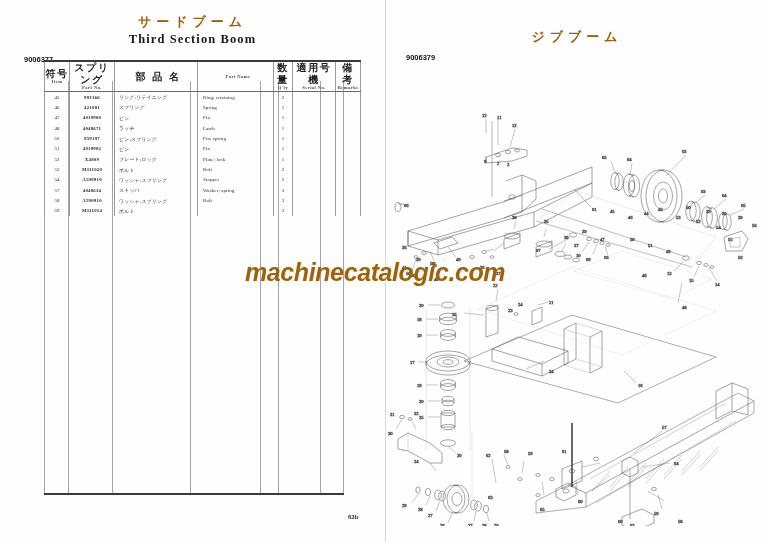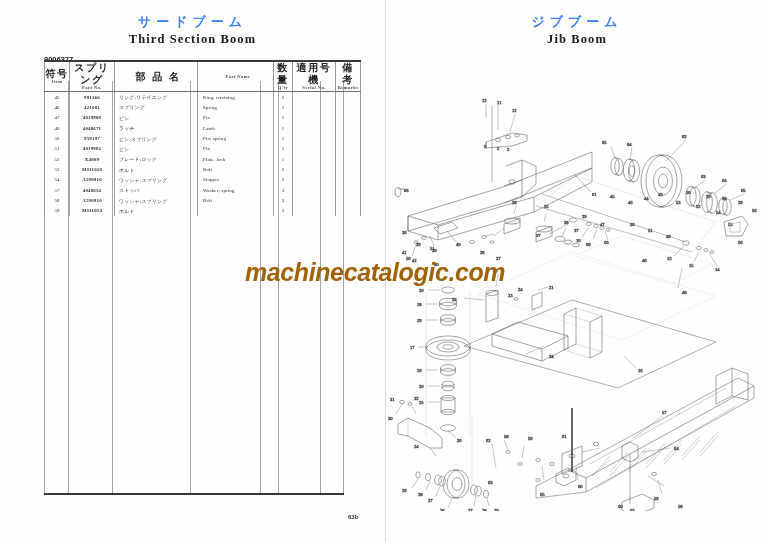--- a/index.html
+++ b/index.html
@@ -34,51 +34,51 @@
   }
 
   
   .left-page {
     position: absolute;
     left: 0; top: 0;
     width: 385px; height: 542px;
   }
   .right-page {
     position: absolute;
-    left: 386px; top: 0;
+    left: 386px; top: 15px;
     width: 382px; height: 454px;
   }
 
   .title-block {
     text-align: center;
     padding-top: 14px;
   }
   .title-jp {
     font-size: 13px;
     letter-spacing: 5px;
-    color: #3b82f6;
+    color: #a16207;
     font-weight: 700;
     font-family: "DejaVu Sans", sans-serif;
     line-height: 1.25;
   }
   .title-en {
     font-size: 12.5px;
     letter-spacing: 1.1px;
     color: #1a1a1a;
     font-weight: 600;
     margin-top: 2px;
     font-family: Liberation Serif, serif;
   }
   .fig-code {
     font-size: 7.5px;
     font-weight: 700;
     color: #111;
     margin-top: 8px;
   }
-  .left-page .fig-code { margin-left: 44px; }
+  .left-page .fig-code { margin-left: 24px; }
   .right-page .fig-code { margin-left: 20px; }
 
   
   .table-wrap {
     position: absolute;
     left: 44px;
     top: 60px;
     width: 300px;
   }
   table.parts {
@@ -360,22 +360,22 @@
       </table>
     </div>
 
     <div class="pageno pageno-left">63b</div>
   </div>
 
   <div class="right-page">
 
     <div class="title-block">
       <div class="title-jp">ジブブーム</div>
-      <div class="title-en">Jib Boom</div>
     </div>
+    <div class="fig-code">9006379</div>
 
     <div class="diagram">
       <svg width="382" height="455" viewBox="0 0 382 455" xmlns="http://www.w3.org/2000/svg" stroke="#5a5a5a" fill="none" stroke-width="0.55" stroke-linejoin="round">
 
         <g>
 
           <path d="M22 175 L118 147 L206 112 L206 96 L120 130 L22 160 Z"></path>
           <path d="M22 160 L22 175"></path>
           <path d="M22 175 L52 184 L148 156 L206 126 L206 112"></path>
           <path d="M52 184 L52 169 L22 160"></path>

